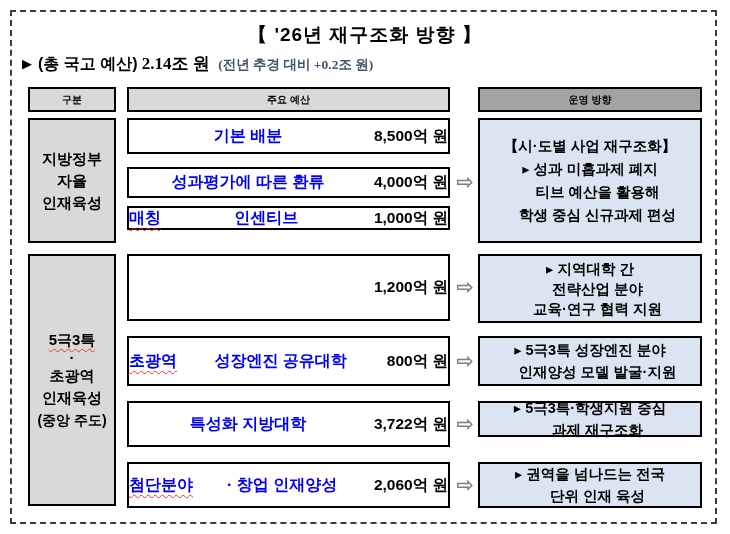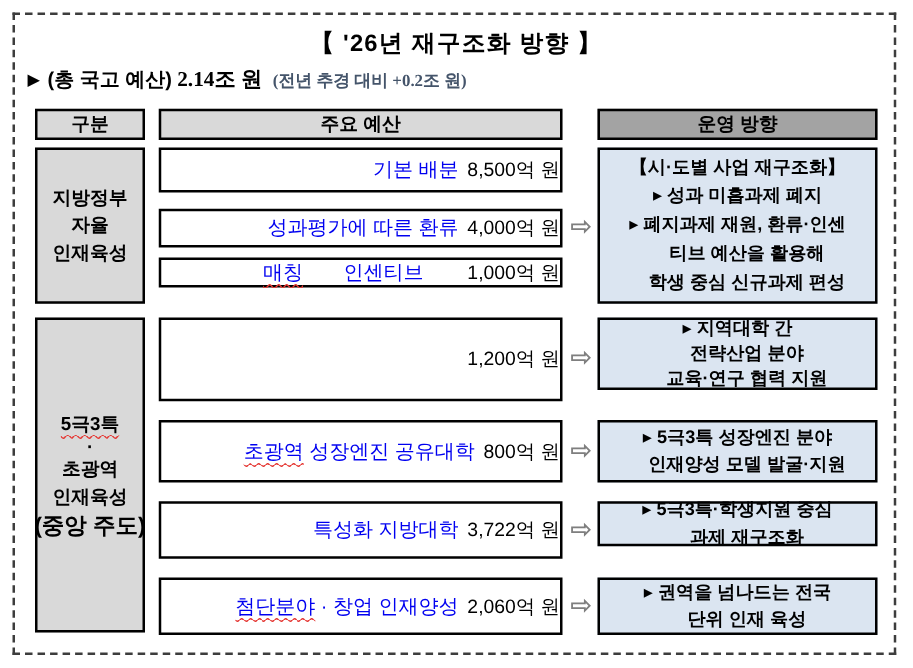--- a/index.html
+++ b/index.html
@@ -22,36 +22,36 @@
   }
   .subtitle .tri { font-size:13px; vertical-align:1px; margin-right:6px; }
   .subtitle .val { font-family:"Liberation Serif","DejaVu Serif",serif; font-size:17px; }
   .subtitle .note {
     font-family:"Liberation Serif","DejaVu Serif",serif;
     font-size:13.5px; font-weight:600; color:#44546a; margin-left:4px;
   }
   .bx { position:absolute; box-sizing:border-box; border:2px solid #000; }
   .hdr {
     display:flex; align-items:center; justify-content:center;
-    font-weight:bold; font-size:15px; top:87px; height:25px;
+    font-weight:bold; font-size:10px; top:87px; height:25px;
   }
   .gray { background:#d9d9d9; }
   .blue { background:#a3a3a3; }
   .cat {
     left:28px; width:88px; background:#d9d9d9; border-width:2.5px;
     display:flex; flex-direction:column; align-items:center; justify-content:center;
     font-weight:bold; font-size:15px; text-align:left;
   }
   .cat .cl { line-height:22px; white-space:pre; }
-  .cat .cl.small { font-size:18px; }
+  .cat .cl.small { font-size:14px; }
   .cat .cl.dot { line-height:14px; }
   .mb {
     left:127px; width:323px; background:#fff;
-    display:flex; align-items:center; justify-content:flex-end;
-    font-weight:normal; font-size:16px; white-space:pre;
+    display:flex; align-items:center; justify-content:space-between;
+    font-weight:bold; font-size:16px; white-space:pre;
   }
   .mb .nm { color:#0000f0; }
   .mb .nred {
     color:#0000f0;
     text-decoration-line:underline; text-decoration-style:wavy;
     text-decoration-color:#e53935; text-decoration-thickness:1px;
     text-underline-offset:4px;
   }
   .sqg {
     text-decoration-line:underline; text-decoration-style:wavy;
@@ -109,25 +109,24 @@
 
 <div class="arw" style="top:170px;">⇨</div>
 <div class="arw" style="top:275px;">⇨</div>
 <div class="arw" style="top:349px;">⇨</div>
 <div class="arw" style="top:412px;">⇨</div>
 <div class="arw" style="top:473px;">⇨</div>
 
 <div class="bx rb r1" style="top:118px; height:125px;">
   <div class="ln">【시·도별 사업 재구조화】</div>
   <div class="ln">▸ 성과 미흡과제 폐지</div>
-  <div class="ln">▸ 폐지과제 재원, 환류·인센</div>
   <div class="ln ind">티브 예산을 활용해</div>
   <div class="ln ind">학생 중심 신규과제 편성</div>
 </div>
-<div class="bx rb r2" style="top:254px; height:58px;">
+<div class="bx rb r2" style="top:254px; height:69px;">
   <div class="ln">▸ 지역대학 간</div>
   <div class="ln ind">전략산업 분야</div>
   <div class="ln ind">교육·연구 협력 지원</div>
 </div>
 <div class="bx rb" style="top:336px; height:50px;">
   <div class="ln">▸ 5극3특 성장엔진 분야</div>
   <div class="ln ind">인재양성 모델 발굴·지원</div>
 </div>
 <div class="bx rb" style="top:401px; height:36px;">
   <div class="ln">▸ 5극3특·학생지원 중심</div>

